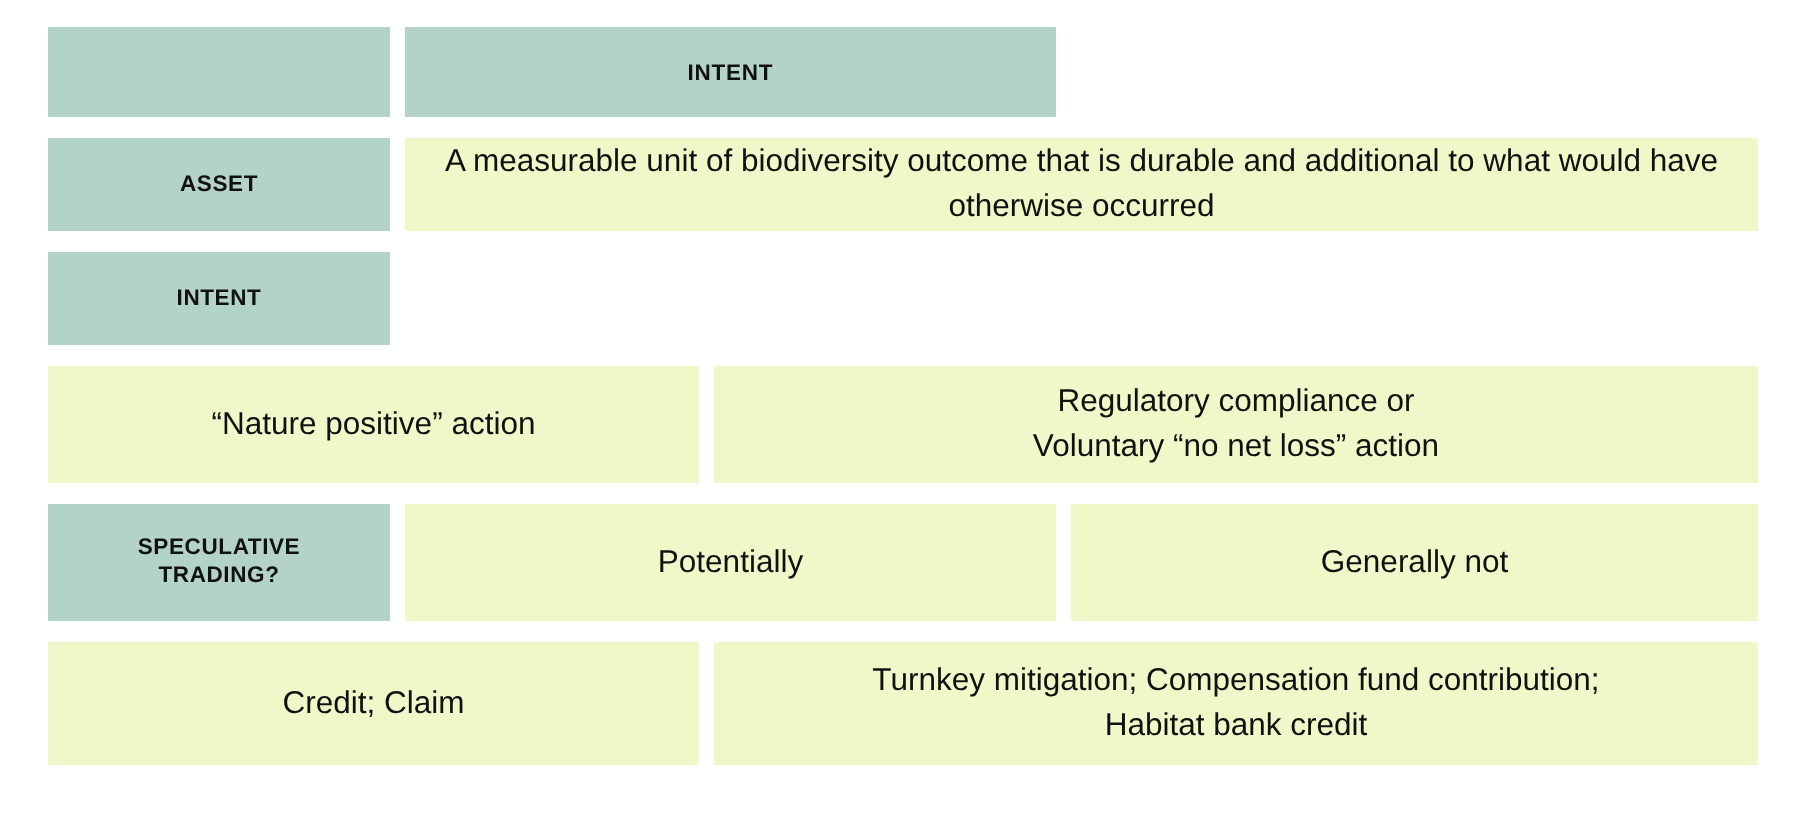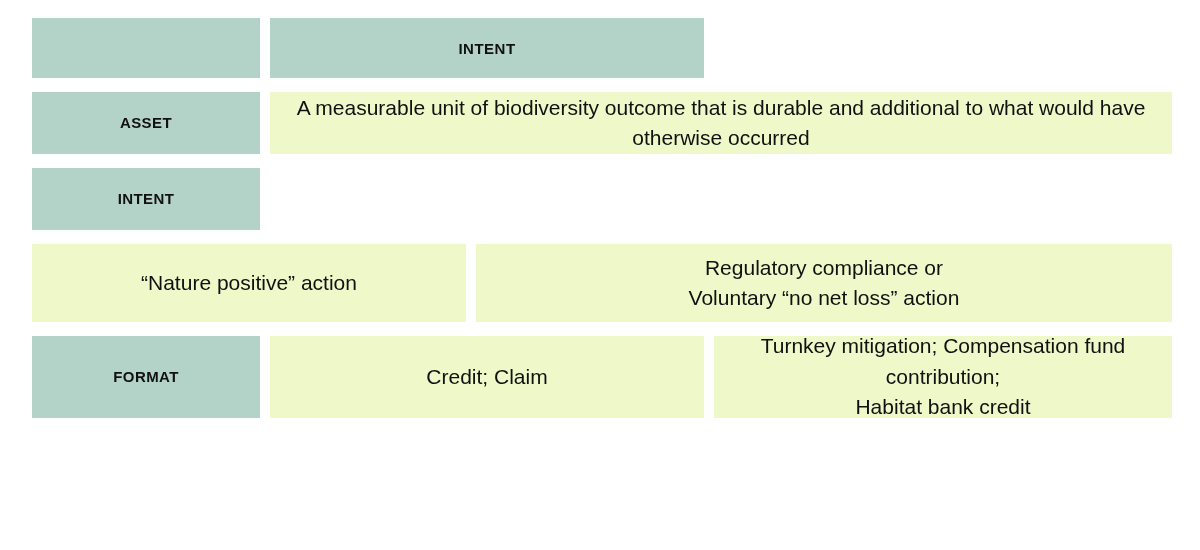--- a/index.html
+++ b/index.html
@@ -107,21 +107,26 @@
   <div class="row row-intent">
     <div class="cell cell-label multiline">INTENT</div>
   </div>
 
   <div class="row row-usage">
     <div class="cell cell-value col-credits multiline">“Nature positive” action</div>
     <div class="cell cell-value col-offsets multiline">Regulatory compliance or
 Voluntary “no net loss” action</div>
   </div>
 
+  <div class="row row-spec">
+    <div class="cell cell-label multiline">SPECULATIVE
+TRADING?</div>
+    <div class="cell cell-value col-credits multiline">Potentially</div>
+    <div class="cell cell-value col-offsets multiline">Generally not</div>
+  </div>
 
   <div class="row row-format">
-    <div class="cell cell-label multiline">FORMAT</div>
     <div class="cell cell-value col-credits multiline">Credit; Claim</div>
     <div class="cell cell-value col-offsets multiline">Turnkey mitigation; Compensation fund contribution;
 Habitat bank credit</div>
   </div>
 
 </div>
 
 </body></html>

